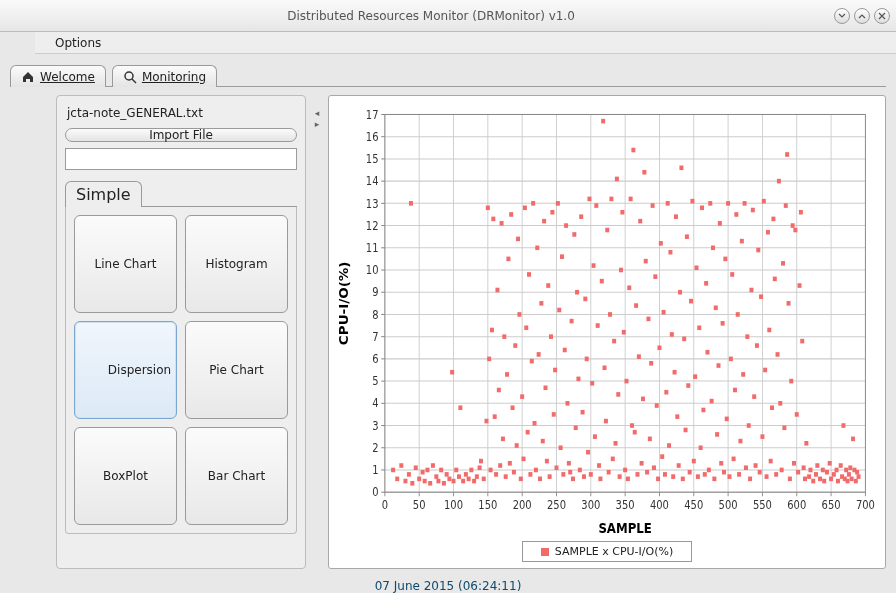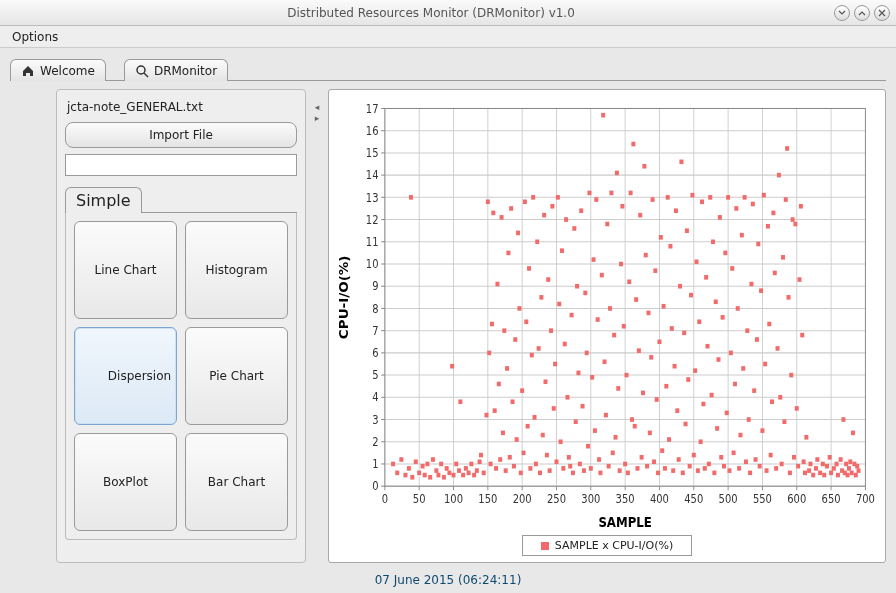--- a/index.html
+++ b/index.html
@@ -1,51 +1,51 @@
 <!DOCTYPE html>
 <html><head>
 <meta charset="utf-8">
 <style>
   * { box-sizing: border-box; }
   html, body { margin:0; padding:0; font-family: "DejaVu Sans", "Liberation Sans", sans-serif; font-size:12px; color:#222; }
   body { background:#e8e8e8; width:896px; height:593px; overflow:hidden; }
 
-  .titlebar { height:26px; background:linear-gradient(to bottom,#fafafa,#e6e6e6); border-bottom:1px solid #bbb; display:flex; align-items:center; padding:0 6px; }
+  .titlebar { height:32px; background:linear-gradient(to bottom,#fafafa,#e6e6e6); border-bottom:1px solid #bbb; display:flex; align-items:center; padding:0 6px; }
   .titlebar .spacer-left { width:22px; }
   .titlebar .title { flex:1; text-align:center; color:#555; font-size:12px; }
   .titlebar .winbtns { display:flex; gap:4px; }
   .winbtn { width:16px; height:16px; border-radius:8px; border:1px solid #999; background:linear-gradient(to bottom,#fff,#ddd); display:flex; align-items:center; justify-content:center; font-size:10px; color:#555; cursor:pointer; }
   .winbtn svg { display:block; }
 
-  .menubar { height:22px; background:#eeeeee; border-bottom:1px solid #ccc; display:flex; align-items:center; padding:0 4px; }
+  .menubar { height:22px; background:#eeeeee; border-bottom:1px solid #ccc; display:flex; align-items:center; padding:0 12px;margin-left:35px; }
   .menuitem { padding:2px 8px; cursor:default; }
 
   .tabs-outer { padding:10px 10px 0 10px; }
-  .tabstrip { display:flex; align-items:flex-end; gap:16px; border-bottom:1px solid #9a9a9a; }
+  .tabstrip { display:flex; align-items:flex-end; gap:4px; border-bottom:1px solid #9a9a9a;text-decoration:underline; }
   .tab {
     display:flex; align-items:center; gap:5px;
     padding:4px 10px 3px 10px;
     border:1px solid #9a9a9a; border-bottom:none;
     border-top-left-radius:6px; border-top-right-radius:6px;
     background:linear-gradient(to bottom,#fbfbfb,#e4e4e4);
     margin-right:2px; cursor:pointer;
     position:relative; top:1px;
   }
   .tab.active { background:#eeeeee; z-index:2; }
   .tab .ticon { width:14px; height:14px; display:flex; align-items:center; justify-content:center; }
 
   .content { display:flex; padding:8px 10px 4px 10px; gap:6px; height:486px; }
 
   .left-panel {
     width:250px; background:#eeeeee; border:1px solid #bcbcbc; border-radius:4px;
     padding:8px; display:flex; flex-direction:column; gap:6px;margin-left:46px;
   }
   .filename { padding:2px 2px; }
   .wide-btn {
-    height:26px; border:1px solid #9a9a9a; border-radius:8px;
+    height:14px; border:1px solid #9a9a9a; border-radius:8px;
     background:linear-gradient(to bottom,#fbfbfb,#e4e4e4);
     display:flex; align-items:center; justify-content:center; cursor:pointer;
   }
   .section-label { text-align:center; padding:2px 0; }
   .text-input {
     width:100%; height:22px; border:1px solid #9a9a9a; background:#fff; padding:2px 4px;
   }
   .innertabs { margin-top:4px; }
   .innertabstrip { display:flex; border-bottom:1px solid #9a9a9a; }
   .innertab {
@@ -132,21 +132,21 @@
       </span>
       <span>Welcome</span>
     </div>
     <div class="tab">
       <span class="ticon">
         <svg width="14" height="14" viewBox="0 0 14 14">
             <circle cx="6" cy="6" r="4" fill="none" stroke="#333" stroke-width="1.5"></circle>
             <line x1="9" y1="9" x2="13" y2="13" stroke="#333" stroke-width="1.5"></line>
           </svg>
       </span>
-      <span>DRMonitor</span>
+      <span>Monitoring</span>
     </div>
   </div>
 </div>
 
 <div class="content">
   <div class="left-panel">
     <div class="filename">jcta-note_GENERAL.txt</div>
     <div class="wide-btn">
       <span>Import File</span>
     </div>

